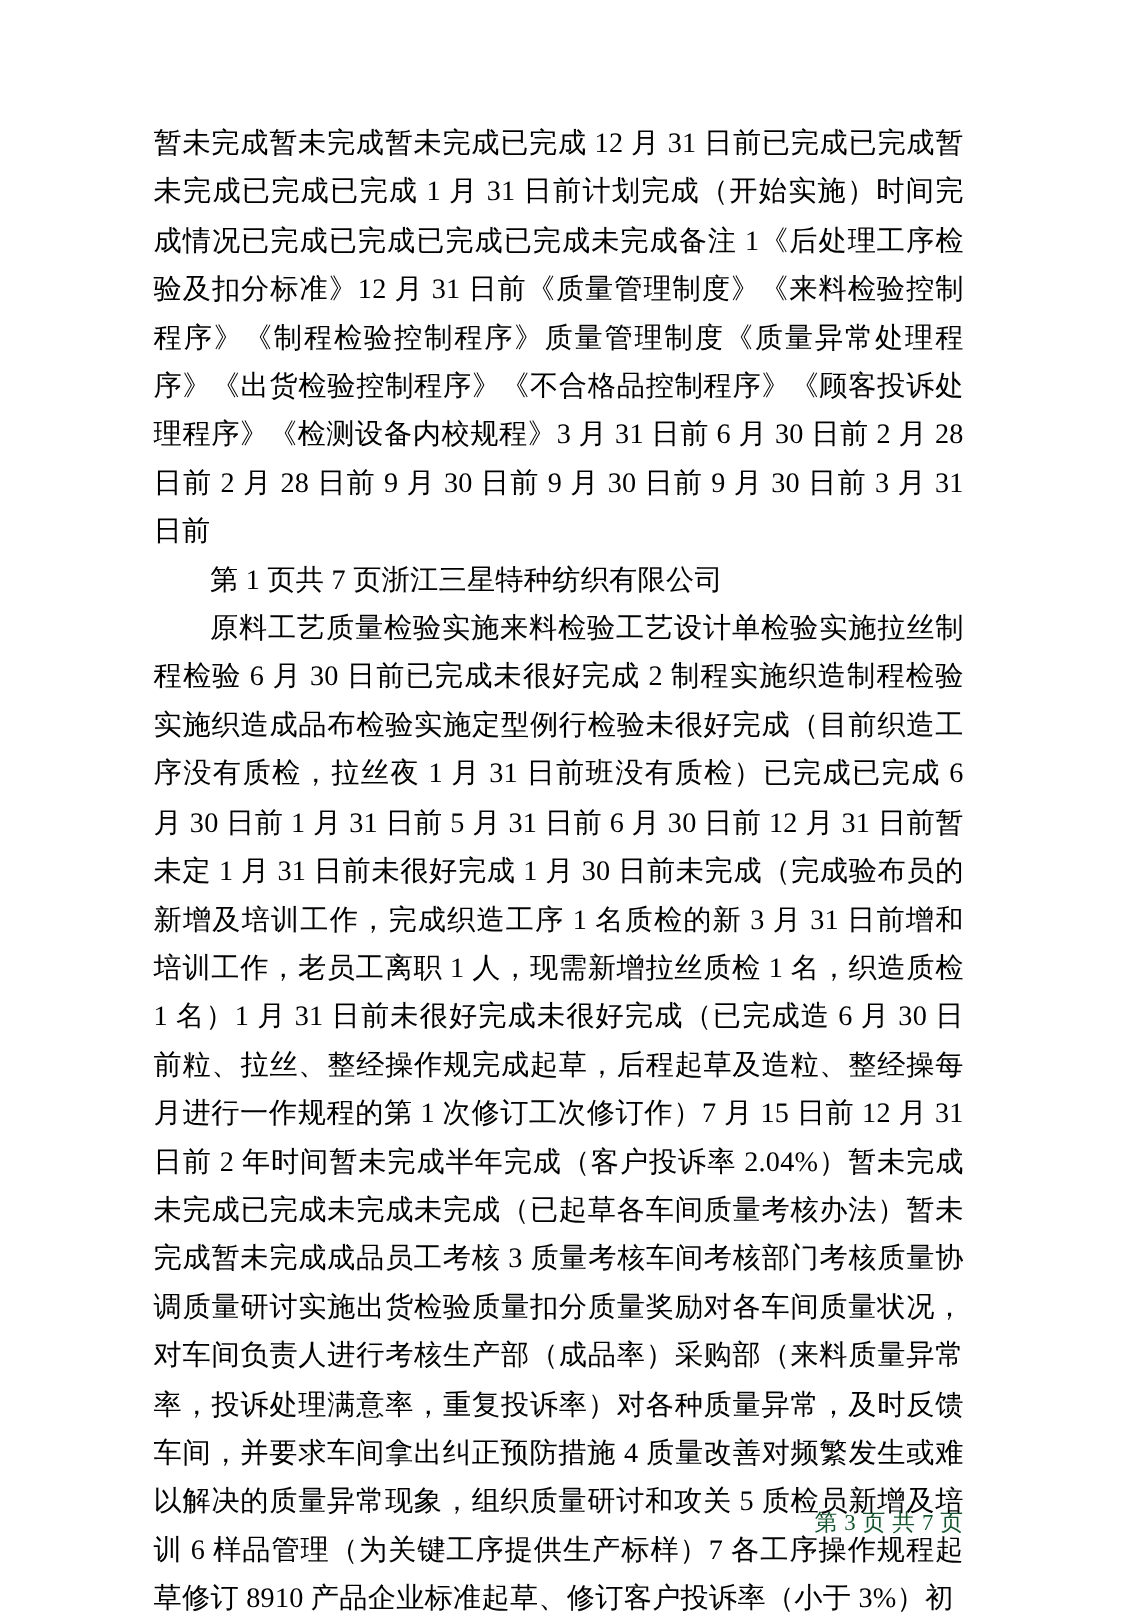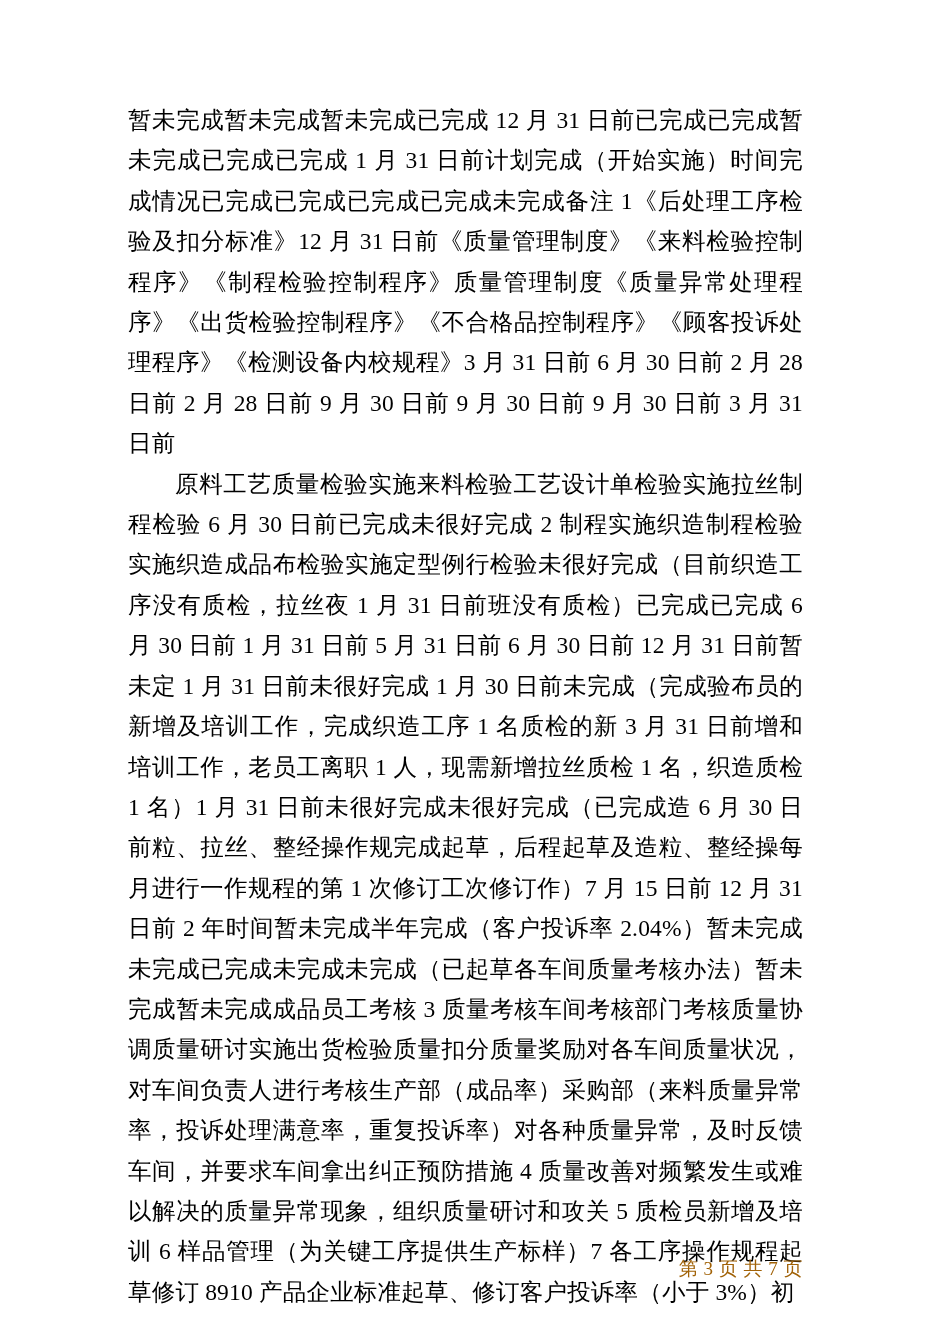--- a/index.html
+++ b/index.html
@@ -35,26 +35,27 @@
   }
   .para.indent {
     text-indent: 2em;
   }
   .footer {
     position: absolute;
     right: 128px;
     bottom: 62px;
     font-size: 19px;
     font-family: "Liberation Serif", "DejaVu Serif", serif;
-    color: #a16207;
+    color: #14532d;
     letter-spacing: 0.5px;
   }
 </style>
 </head>
 <body>
 
 <div class="page">
   <div class="doc-body">
     <p class="para">暂未完成暂未完成暂未完成已完成 12 月 31 日前已完成已完成暂未完成已完成已完成 1 月 31 日前计划完成（开始实施）时间完成情况已完成已完成已完成已完成未完成备注 1《后处理工序检验及扣分标准》12 月 31 日前《质量管理制度》《来料检验控制程序》《制程检验控制程序》质量管理制度《质量异常处理程序》《出货检验控制程序》《不合格品控制程序》《顾客投诉处理程序》《检测设备内校规程》3 月 31 日前 6 月 30 日前 2 月 28 日前 2 月 28 日前 9 月 30 日前 9 月 30 日前 9 月 30 日前 3 月 31 日前</p>
+    <p class="para indent">第 1 页共 7 页浙江三星特种纺织有限公司</p>
     <p class="para indent">原料工艺质量检验实施来料检验工艺设计单检验实施拉丝制程检验 6 月 30 日前已完成未很好完成 2 制程实施织造制程检验实施织造成品布检验实施定型例行检验未很好完成（目前织造工序没有质检，拉丝夜 1 月 31 日前班没有质检）已完成已完成 6 月 30 日前 1 月 31 日前 5 月 31 日前 6 月 30 日前 12 月 31 日前暂未定 1 月 31 日前未很好完成 1 月 30 日前未完成（完成验布员的新增及培训工作，完成织造工序 1 名质检的新 3 月 31 日前增和培训工作，老员工离职 1 人，现需新增拉丝质检 1 名，织造质检 1 名）1 月 31 日前未很好完成未很好完成（已完成造 6 月 30 日前粒、拉丝、整经操作规完成起草，后程起草及造粒、整经操每月进行一作规程的第 1 次修订工次修订作）7 月 15 日前 12 月 31 日前 2 年时间暂未完成半年完成（客户投诉率 2.04%）暂未完成未完成已完成未完成未完成（已起草各车间质量考核办法）暂未完成暂未完成成品员工考核 3 质量考核车间考核部门考核质量协调质量研讨实施出货检验质量扣分质量奖励对各车间质量状况，对车间负责人进行考核生产部（成品率）采购部（来料质量异常率，投诉处理满意率，重复投诉率）对各种质量异常，及时反馈车间，并要求车间拿出纠正预防措施 4 质量改善对频繁发生或难以解决的质量异常现象，组织质量研讨和攻关 5 质检员新增及培训 6 样品管理（为关键工序提供生产标样）7 各工序操作规程起草修订 8910 产品企业标准起草、修订客户投诉率（小于 3%）初</p>
   </div>
   <div class="footer">第 3 页 共 7 页</div>
 </div>
 
 </body></html>

